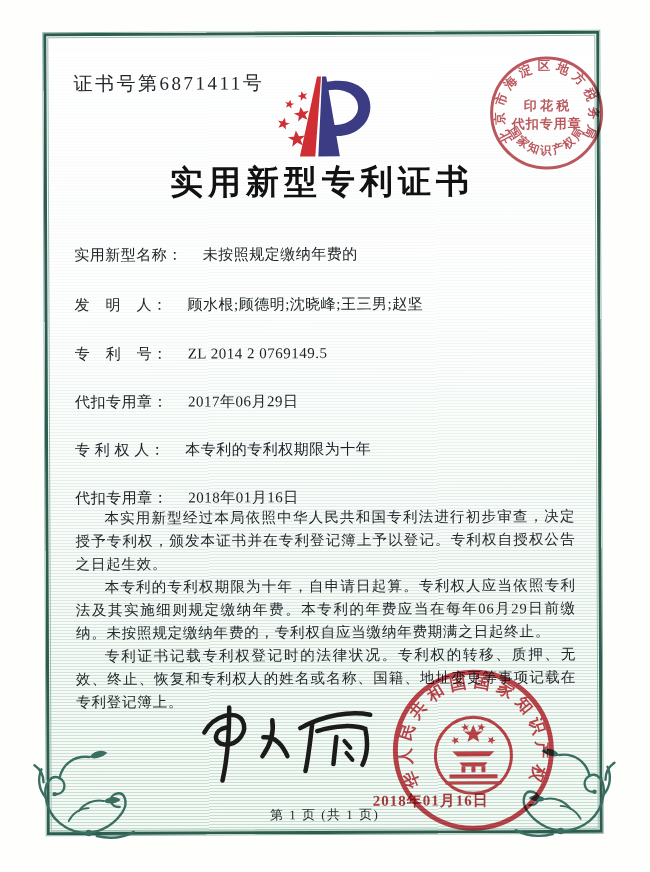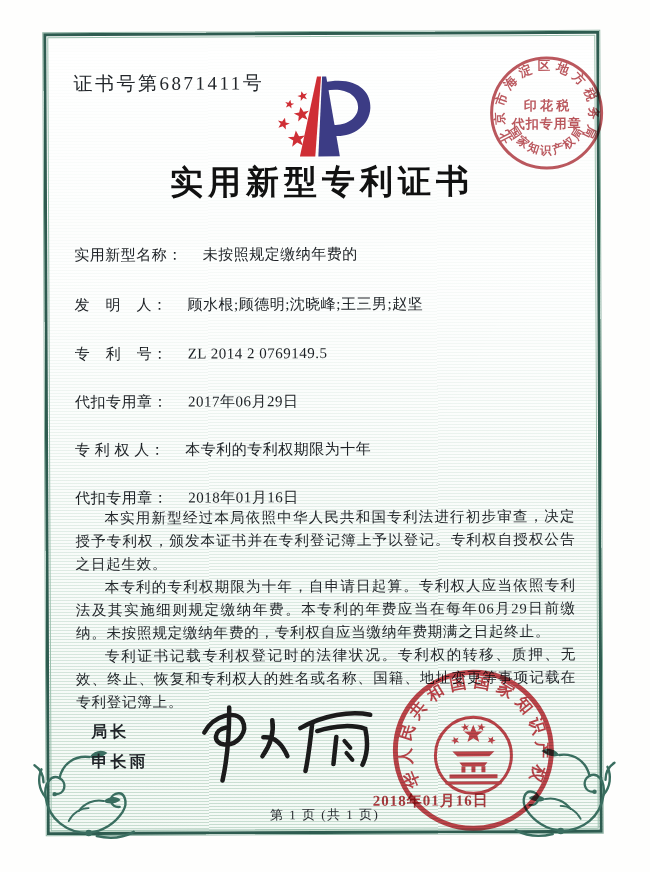--- a/index.html
+++ b/index.html
@@ -145,24 +145,20 @@
     <div class="abs field-row" style="top:456px">
       <span class="lab">代扣专用章：</span><span>2018年01月16日</span>
     </div>
 
     <div class="abs body-text">
       <p>本实用新型经过本局依照中华人民共和国专利法进行初步审查，决定授予专利权，颁发本证书并在专利登记簿上予以登记。专利权自授权公告之日起生效。</p>
       <p>本专利的专利权期限为十年，自申请日起算。专利权人应当依照专利法及其实施细则规定缴纳年费。本专利的年费应当在每年06月29日前缴纳。未按照规定缴纳年费的，专利权自应当缴纳年费期满之日起终止。</p>
       <p>专利证书记载专利权登记时的法律状况。专利权的转移、质押、无效、终止、恢复和专利权人的姓名或名称、国籍、地址变更等事项记载在专利登记簿上。</p>
     </div>
 
-    <div class="abs signoff">
-      <div>局长</div>
-      <div>申长雨</div>
-    </div>
 
     <svg class="abs signature-svg" width="190" height="88" viewBox="0 0 190 88" fill="none">
       <g stroke="#1b1b1b" stroke-width="4.5" stroke-linecap="round">
         <path d="M20,34 C30,16 52,12 58,22 C64,33 54,47 40,46 C28,45 29,31 42,29"></path>
         <path d="M45,9 C45,30 43,60 38,82"></path>
         <path d="M88,22 C90,35 86,47 78,58"></path>
         <path d="M79,39 C90,38 98,46 103,58"></path>
         <path d="M116,30 C140,17 166,13 186,17"></path>
         <path d="M128,25 C126,43 124,59 121,73"></path>
         <path d="M133,33 C152,27 170,27 181,31 C184,45 183,57 178,67"></path>

